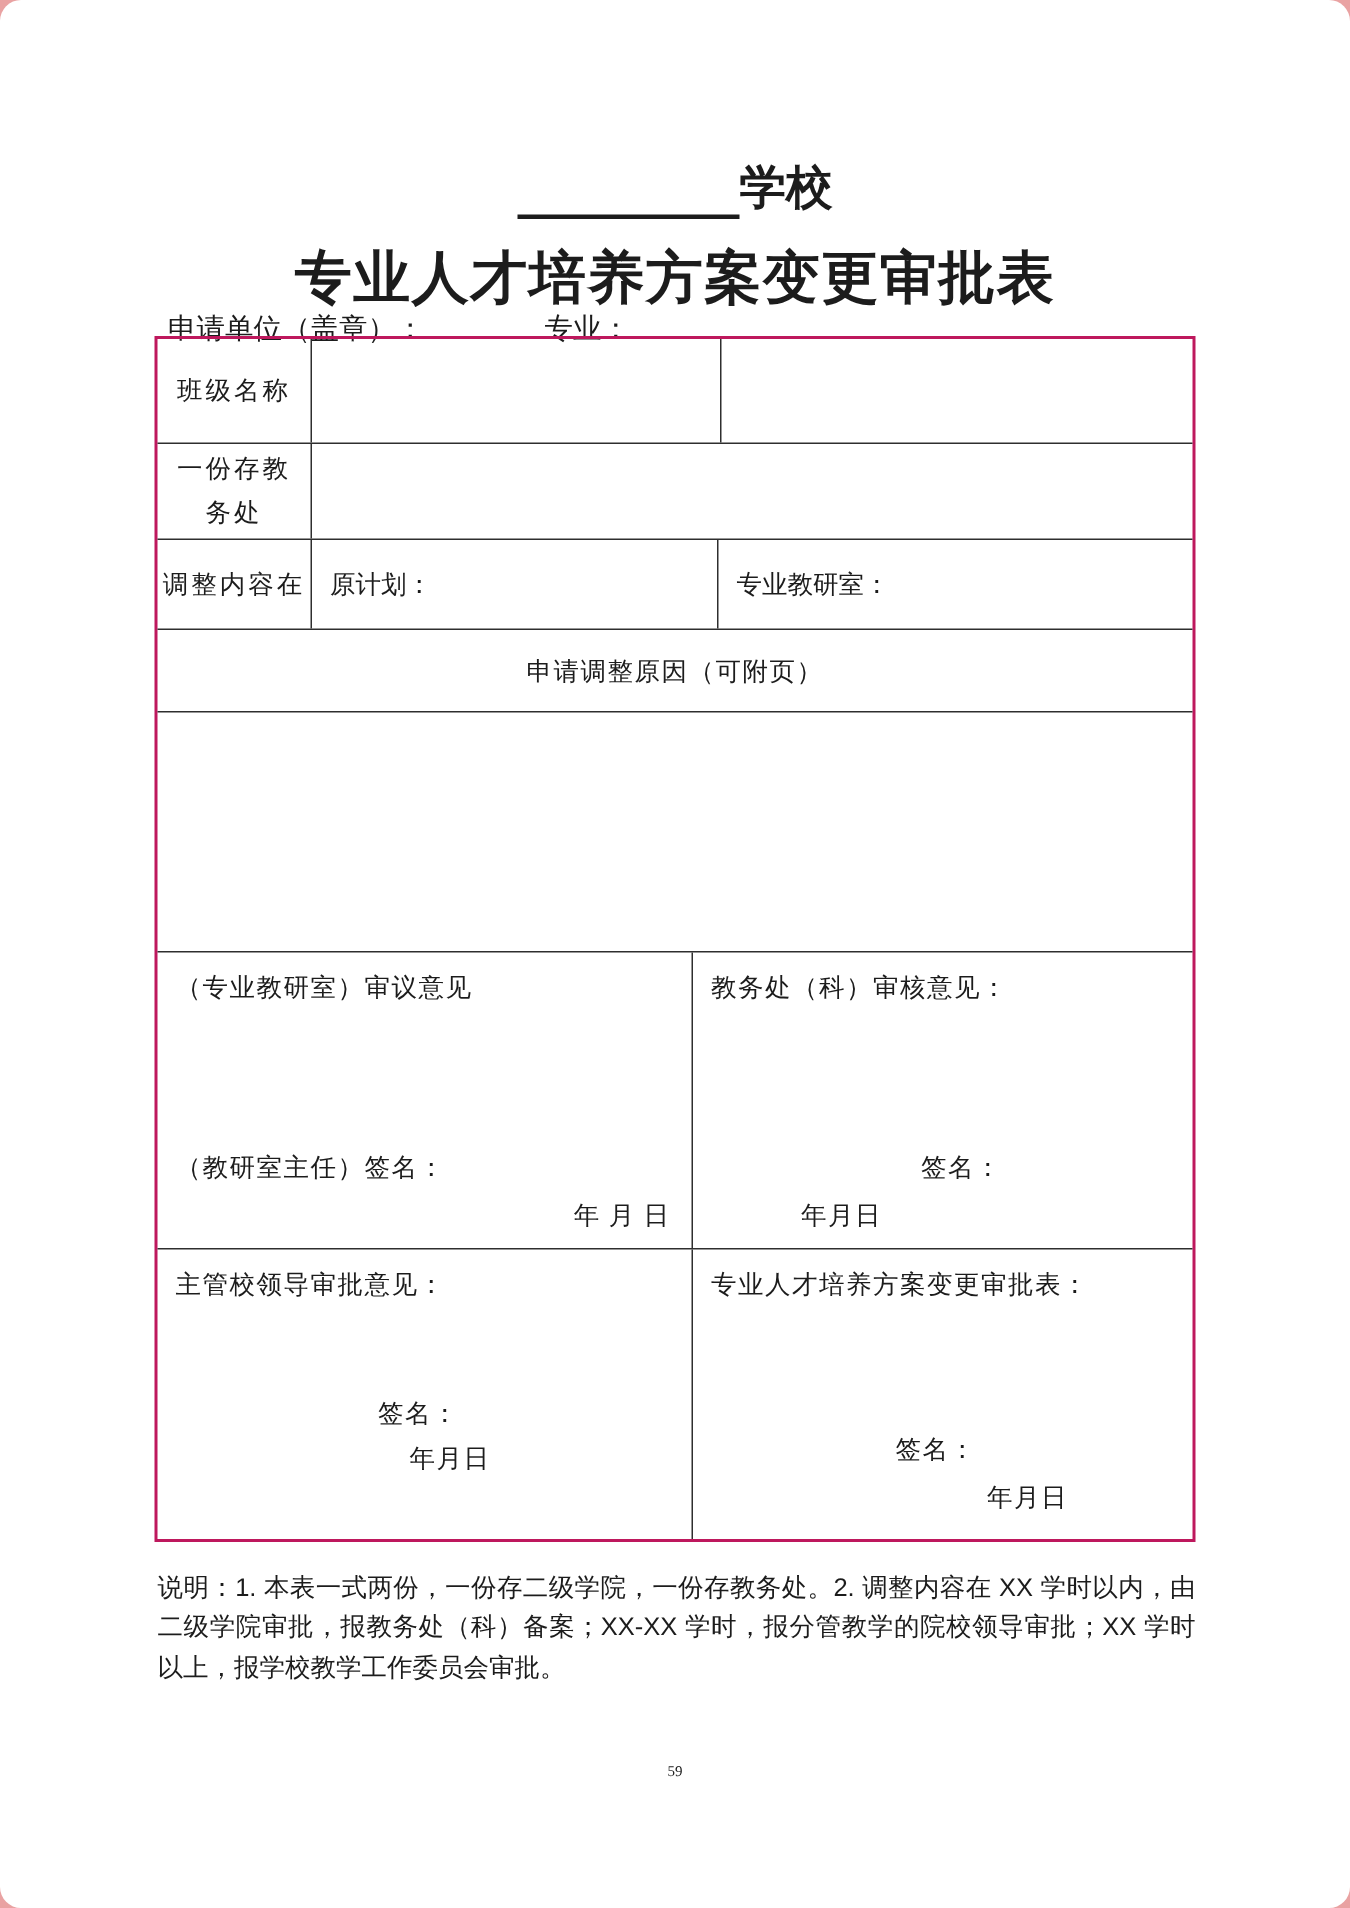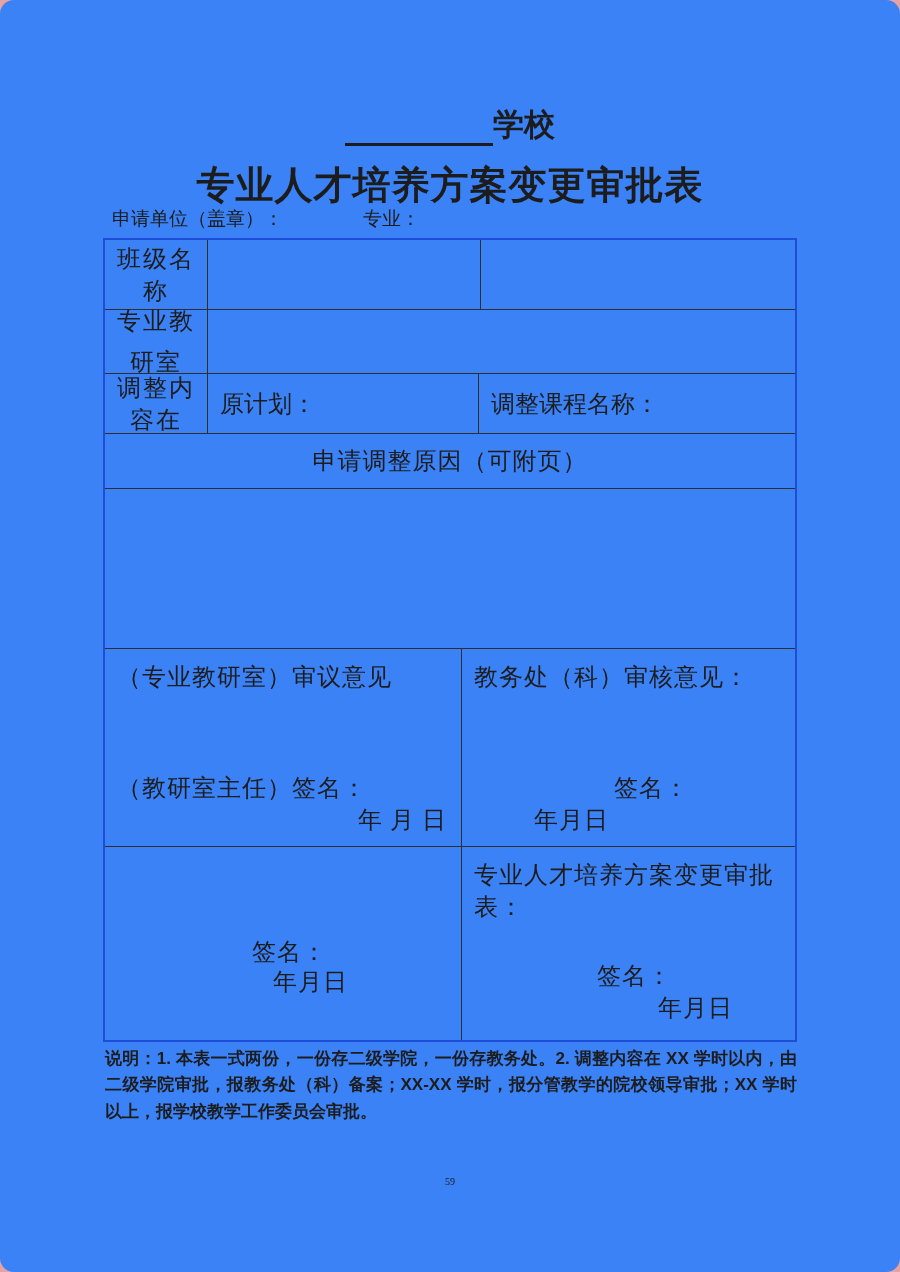--- a/index.html
+++ b/index.html
@@ -1,31 +1,31 @@
 <!DOCTYPE html>
 <html><head>
 <meta charset="utf-8">
 <style>
   * { margin:0; padding:0; box-sizing:border-box; }
   html,body { width:900px; height:1272px; }
   body { background:#e9a2a2; font-family:"Liberation Serif","DejaVu Serif",serif; color:#1c1c1c; }
-  .page { position:relative; width:900px; height:1272px; background:#3b82f6; border-radius:14px; overflow:hidden; }
+  .page { position:relative; width:900px; height:1272px; background:#ffffff; border-radius:14px; overflow:hidden; }
 
   .title-line { position:absolute; top:104px; left:0; width:100%; text-align:center;
     font-family:"Liberation Sans","DejaVu Sans",sans-serif; font-weight:bold; font-size:31px; }
   .blank-underline { display:inline-block; width:148px; height:30px; border-bottom:3px solid #1c1c1c; vertical-align:bottom; }
   .form-title { position:absolute; top:160px; left:0; width:100%; text-align:center;
     font-family:"Liberation Sans","DejaVu Sans",sans-serif; font-weight:bold; font-size:38px; letter-spacing:1px; }
 
   .applicant-row { position:absolute; top:206px; left:0; width:100%; height:26px; font-size:19px; }
   .applicant-label { position:absolute; left:112px;text-align:right; }
   .major-label { position:absolute; left:363px; }
 
-  .form-table { position:absolute; left:103px; top:238px; width:694px; height:804px;
-    border:2px solid #1d4ed8; display:flex; flex-direction:column; font-size:24px; }
+  .form-table { position:absolute; left:103px; top:224px; width:694px; height:804px;
+    border:2px solid #be185d; display:flex; flex-direction:column; font-size:17px; }
   .trow { display:flex; border-bottom:1px solid #2e2e2e; }
   .trow:last-child { border-bottom:none; flex:1; }
   .cell { border-right:1px solid #2e2e2e; position:relative; }
   .cell:last-child { border-right:none; }
   .label-cell { display:flex; align-items:center; justify-content:center; text-align:center; letter-spacing:2px; }
   .wrap-label { display:inline-block; width:88px; line-height:1.7; }
   .plan-cell { display:flex; align-items:center; padding-left:12px; }
   .center-cell { display:flex; align-items:center; justify-content:center; letter-spacing:1px; }
 
   .r1 { height:70px; } .r2 { height:64px; } .r3 { height:60px; }
@@ -33,21 +33,21 @@
 
   .c-label { width:103px; } .c-r1-blank1 { width:273px; } .c-r1-type { width:103px; } .c-r1-blank2 { flex:1; }
   .c-r2-blank { flex:1; }
   .c-r3-orig { width:271px; } .c-r3-adj { flex:1; }
   .c-half-l { width:357px; } .c-half-r { flex:1; }
 
   .opinion-label { position:absolute; top:12px; left:12px; letter-spacing:1px; }
   .sig { position:absolute; white-space:nowrap; letter-spacing:1px; }
 
   .footnote { position:absolute; left:105px; top:1046px; width:692px;
-    font-family:"Liberation Sans","DejaVu Sans",sans-serif; font-weight:bold;
+    font-family:"Liberation Sans","DejaVu Sans",sans-serif; font-weight:normal;
     font-size:17px; line-height:1.55; text-align:justify; }
   .page-number { position:absolute; top:1176px; left:0; width:100%; text-align:center; font-size:10px; }
 </style>
 </head>
 <body>
 
 <div class="page">
 
   <div class="title-line">
     <span class="blank-underline"></span><span>学校</span>
@@ -63,29 +63,29 @@
   <div class="form-table">
 
     <div class="trow r1">
       <div class="cell label-cell c-label">班级名称</div>
       <div class="cell c-r1-blank1"></div>
       <div class="cell c-r1-blank2"></div>
     </div>
 
     <div class="trow r2">
       <div class="cell label-cell c-label">
-        <span class="wrap-label">专业教研室</span>
+        <span class="wrap-label">一份存教务处</span>
       </div>
       <div class="cell c-r2-blank"></div>
     </div>
 
     <div class="trow r3">
       <div class="cell label-cell c-label">调整内容在</div>
       <div class="cell plan-cell c-r3-orig">原计划：</div>
-      <div class="cell plan-cell c-r3-adj">调整课程名称：</div>
+      <div class="cell plan-cell c-r3-adj">专业教研室：</div>
     </div>
 
     <div class="trow r4">
       <div class="cell center-cell" style="flex:1;">申请调整原因（可附页）</div>
     </div>
 
     <div class="trow r5">
       <div class="cell" style="flex:1;"></div>
     </div>
 
@@ -97,20 +97,21 @@
       </div>
       <div class="cell c-half-r">
         <div class="opinion-label">教务处（科）审核意见：</div>
         <div class="sig" style="left:152px; bottom:42px;">签名：</div>
         <div class="sig" style="left:72px; bottom:10px;">年月日</div>
       </div>
     </div>
 
     <div class="trow">
       <div class="cell c-half-l">
+        <div class="opinion-label">主管校领导审批意见：</div>
         <div class="sig" style="left:147px; bottom:72px;">签名：</div>
         <div class="sig" style="left:168px; bottom:42px;">年月日</div>
       </div>
       <div class="cell c-half-r">
         <div class="opinion-label">专业人才培养方案变更审批表：</div>
         <div class="sig" style="left:135px; bottom:48px;">签名：</div>
         <div class="sig" style="left:196px; bottom:16px;">年月日</div>
       </div>
     </div>
 

